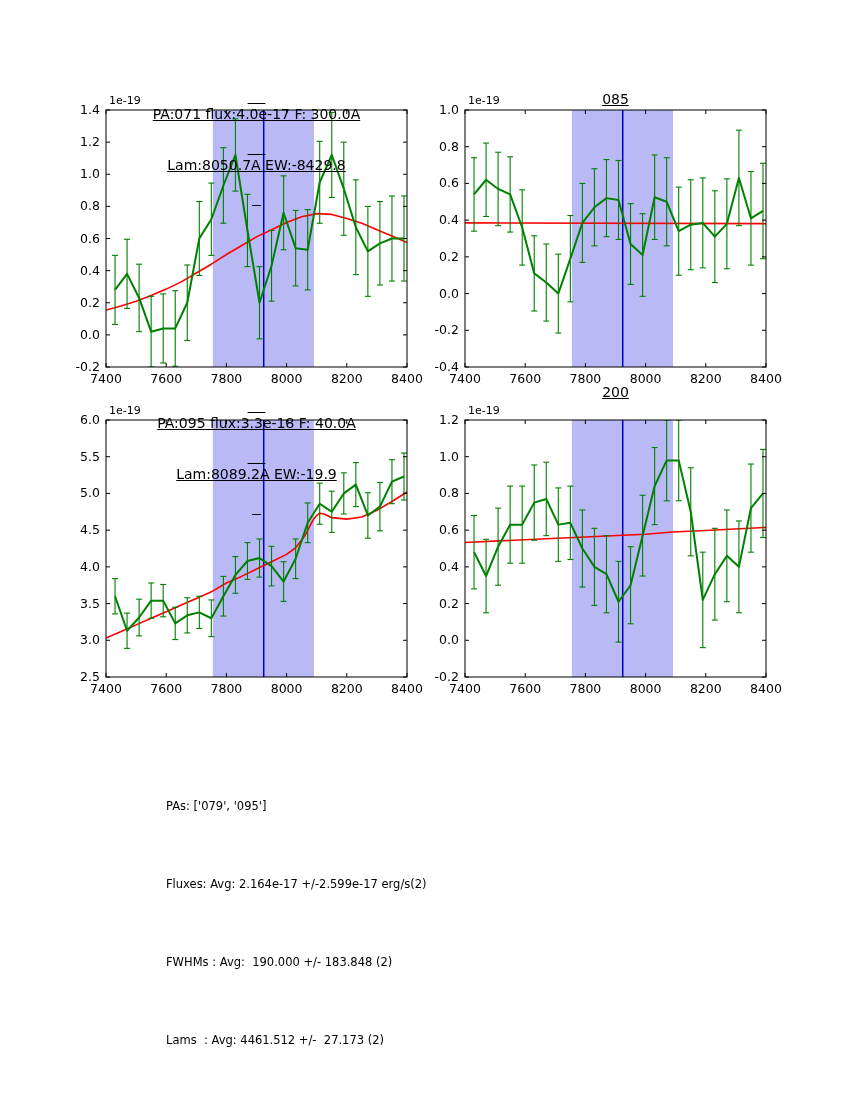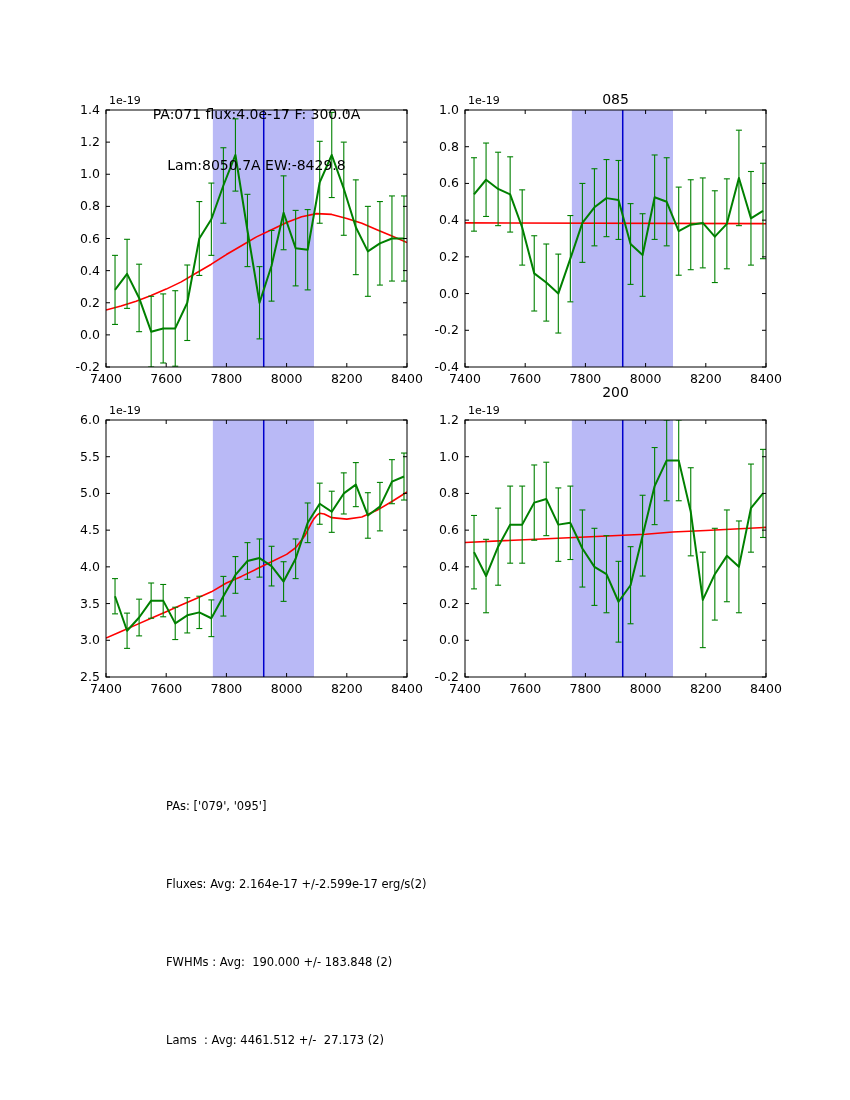--- a/index.html
+++ b/index.html
@@ -1,20 +1,20 @@
 <!DOCTYPE html>
 <html><head>
 <meta charset="utf-8">
 <style>
   html,body{margin:0;padding:0;background:#fff;}
   .page{position:relative;width:850px;height:1100px;background:#ffffff;overflow:hidden;
         font-family:"DejaVu Sans", sans-serif;color:#000;}
   #fig{position:absolute;left:0;top:0;}
   #fig text{font-family:"DejaVu Sans", sans-serif;font-size:12.5px;fill:#000000;}
-  .suptitle{position:absolute;text-align:center;font-size:14px;line-height:17px;white-space:pre;}
+  .suptitle{position:absolute;text-align:center;font-size:14px;line-height:17px;white-space:pre;text-decoration:underline;}
   .offset{position:absolute;font-size:11px;}
   .footer{position:absolute;left:166px;top:741px;font-size:11.5px;line-height:26px;white-space:pre;}
 </style>
 </head>
 <body>
 
 <div class="page">
 
   <svg id="fig" width="850" height="1100" xmlns="http://www.w3.org/2000/svg">
       <g>
@@ -547,20 +547,22 @@
     </svg>
 
   <div class="suptitle" style="left:106px;top:72px;width:301px">
     <div>PA:071 flux:4.0e-17 F: 300.0A</div>
     <div>Lam:8050.7A EW:-8429.8</div>
   </div>
 
   <div class="suptitle" style="left:465px;top:91px;width:301px">085</div>
 
   <div class="suptitle" style="left:106px;top:381px;width:301px">
+    <div>PA:095 flux:3.3e-18 F: 40.0A</div>
+    <div>Lam:8089.2A EW:-19.9</div>
   </div>
 
   <div class="suptitle" style="left:465px;top:384px;width:301px">200</div>
 
   <div class="offset" style="left:109px;top:94px">1e-19</div>
   <div class="offset" style="left:468px;top:94px">1e-19</div>
   <div class="offset" style="left:109px;top:404px">1e-19</div>
   <div class="offset" style="left:468px;top:404px">1e-19</div>
 
   <div class="footer">

